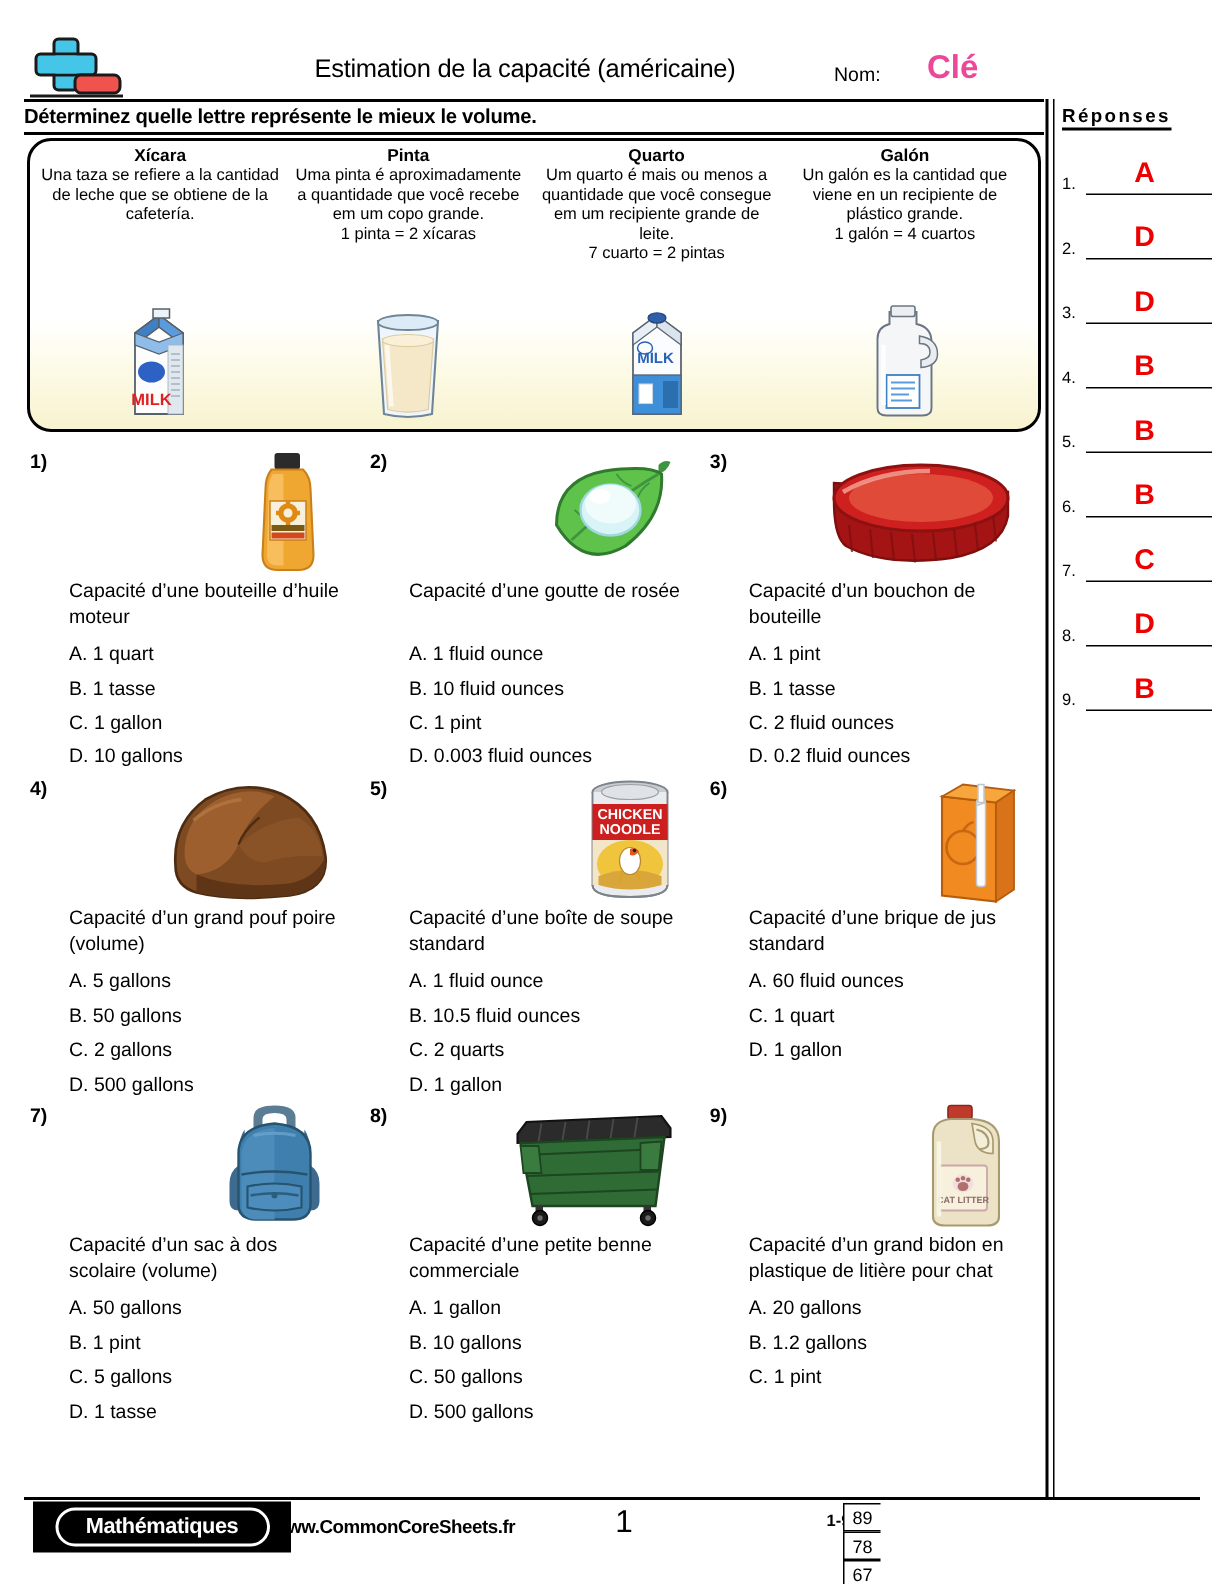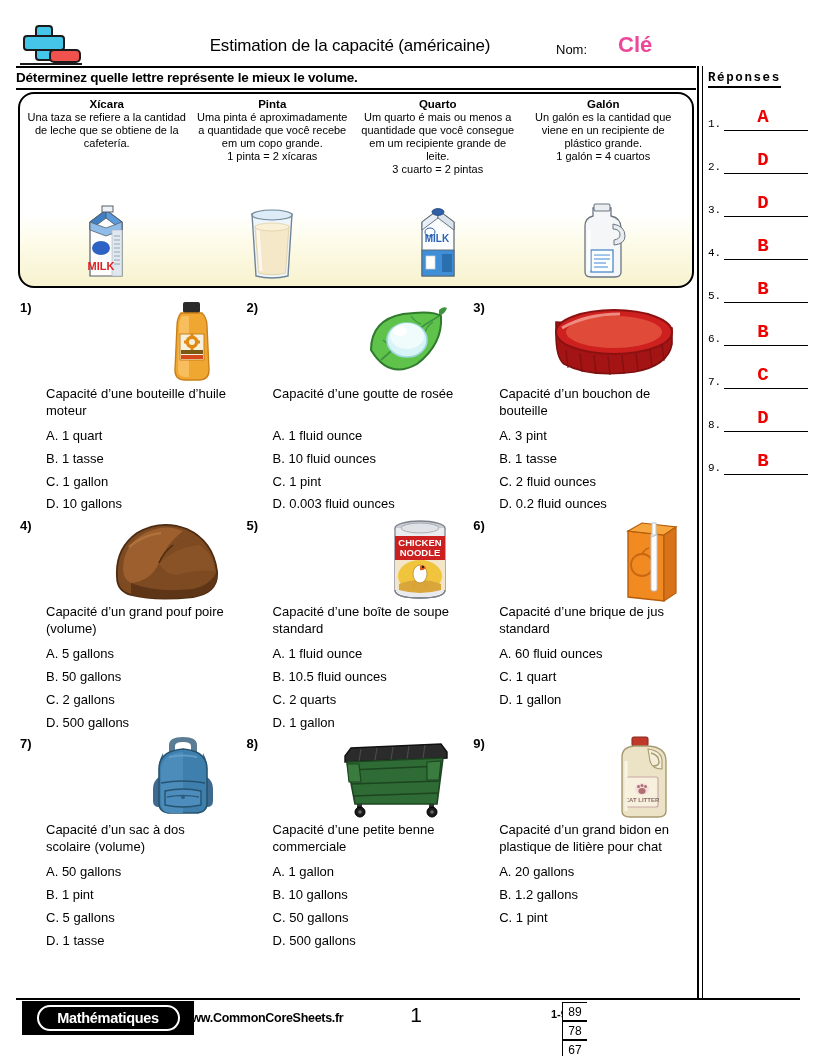--- a/index.html
+++ b/index.html
@@ -106,21 +106,21 @@
     margin-left: 30px; margin-right: 6px;
     font-size: 13px; line-height: 16.5px;
     min-height: 34px;
   }
   .pchoices { margin-left: 30px; margin-top: 5px; }
   .pchoice { font-size: 13px; line-height: 22.8px; }
 
   
   #ansdiv1 { position: absolute; left: 697px; top: 66px; width: 2px; height: 932px; background: #000; }
   #ansdiv2 { position: absolute; left: 702px; top: 66px; width: 1px; height: 932px; background: #000; }
-  #answers { position: absolute; left: 708px; top: 68px; width: 100px; font-family: Liberation Mono, monospace; }
+  #answers { position: absolute; left: 708px; top: 68px; width: 100px; }
   #ans-title {
     font-size: 12.5px; font-weight: bold;
     letter-spacing: 1.6px;
     border-bottom: 2px solid #000;
     display: inline-block;
     padding-bottom: 1px;
   }
   .ans-row {
     position: relative; height: 43px;
     display: flex; align-items: flex-end;
@@ -243,21 +243,21 @@
             <ellipse cx="29" cy="9" rx="20" ry="5" fill="#dcebf5" stroke="#6f8596" stroke-width="1.2"></ellipse>
             <ellipse cx="29" cy="21" rx="17" ry="4" fill="#faf0d8" stroke="#ddcba0" stroke-width="0.7"></ellipse>
             <path d="M15 24 L18 65" stroke="#ffffff" stroke-width="3" opacity="0.7"></path>
           </svg>
         </div>
       </div>
 
       <div class="ref-col">
         <div class="ref-title">Quarto</div>
         <div class="ref-desc">Um quarto é mais ou menos a quantidade que você consegue em um recipiente grande de leite.</div>
-        <div class="ref-conv">3 cuarto = 2 pintas</div>
+        <div class="ref-conv">7 cuarto = 2 pintas</div>
         <div class="ref-art art">
           <svg width="56" height="82" viewBox="0 0 56 82">
             <polygon points="12,24 12,78 44,78 44,24 28,12" fill="#fbfcfd" stroke="#5a6672" stroke-width="1.2"></polygon>
             <polygon points="12,24 28,12 28,20 12,32" fill="#e8eef5" stroke="#5a6672" stroke-width="0.9"></polygon>
             <polygon points="44,24 28,12 28,20 44,32" fill="#dbe4ed" stroke="#5a6672" stroke-width="0.9"></polygon>
             <rect x="12" y="52" width="32" height="26" fill="#3f8fd8" stroke="#5a6672" stroke-width="0.9"></rect>
             <rect x="32" y="56" width="10" height="18" fill="#2b6fae"></rect>
             <ellipse cx="28" cy="14" rx="6" ry="3.4" fill="#2f5fa8" stroke="#1f4478" stroke-width="0.8"></ellipse>
             <text x="27" y="44" font-family="Liberation Sans, sans-serif" font-size="10" font-weight="bold" fill="#2a62b5" text-anchor="middle">MILK</text>
             <g fill="none" stroke="#2a62b5" stroke-width="1">
@@ -367,21 +367,21 @@
               <line x1="72" y1="49" x2="74" y2="68"></line>
                 <line x1="86" y1="47" x2="88" y2="65"></line>
               <line x1="100" y1="43" x2="102" y2="61"></line>
                 <line x1="112" y1="38" x2="114" y2="55"></line>
             </g>
             <path d="M12 22 Q36 8 70 8" stroke="#f5a79a" stroke-width="3" fill="none" opacity="0.8"></path>
           </svg>
         </div>
         <div class="pprompt">Capacité d’un bouchon de bouteille</div>
         <div class="pchoices">
-          <div class="pchoice">A. 3 pint</div>
+          <div class="pchoice">A. 1 pint</div>
           <div class="pchoice">B. 1 tasse</div>
           <div class="pchoice">C. 2 fluid ounces</div>
           <div class="pchoice">D. 0.2 fluid ounces</div>
         </div>
       </div>
     </div>
 
     <div class="prow">
       <div class="pcell">
         <div class="pnum">4)</div>

